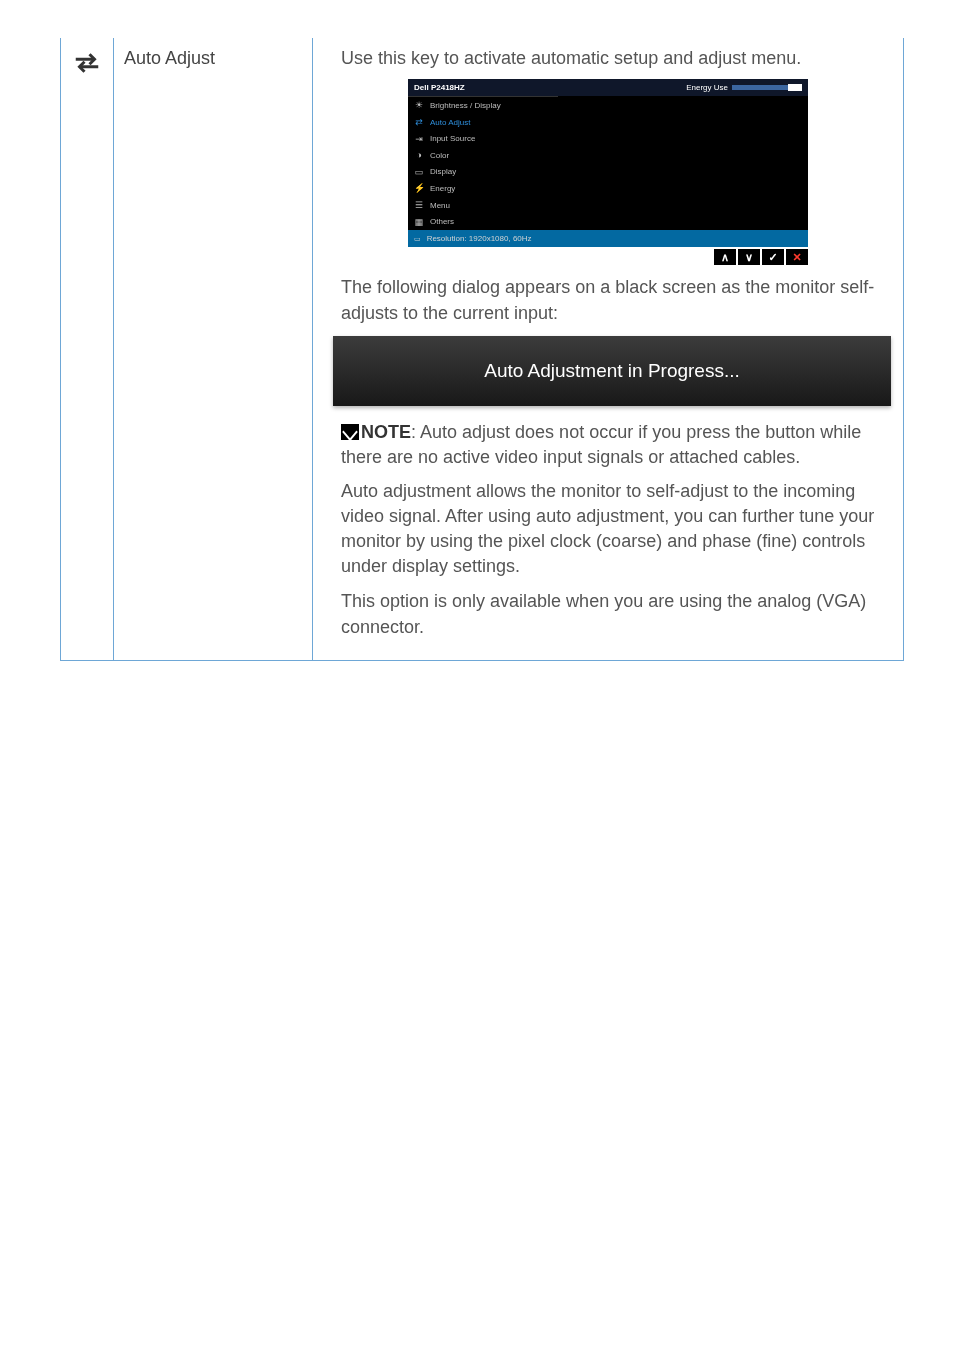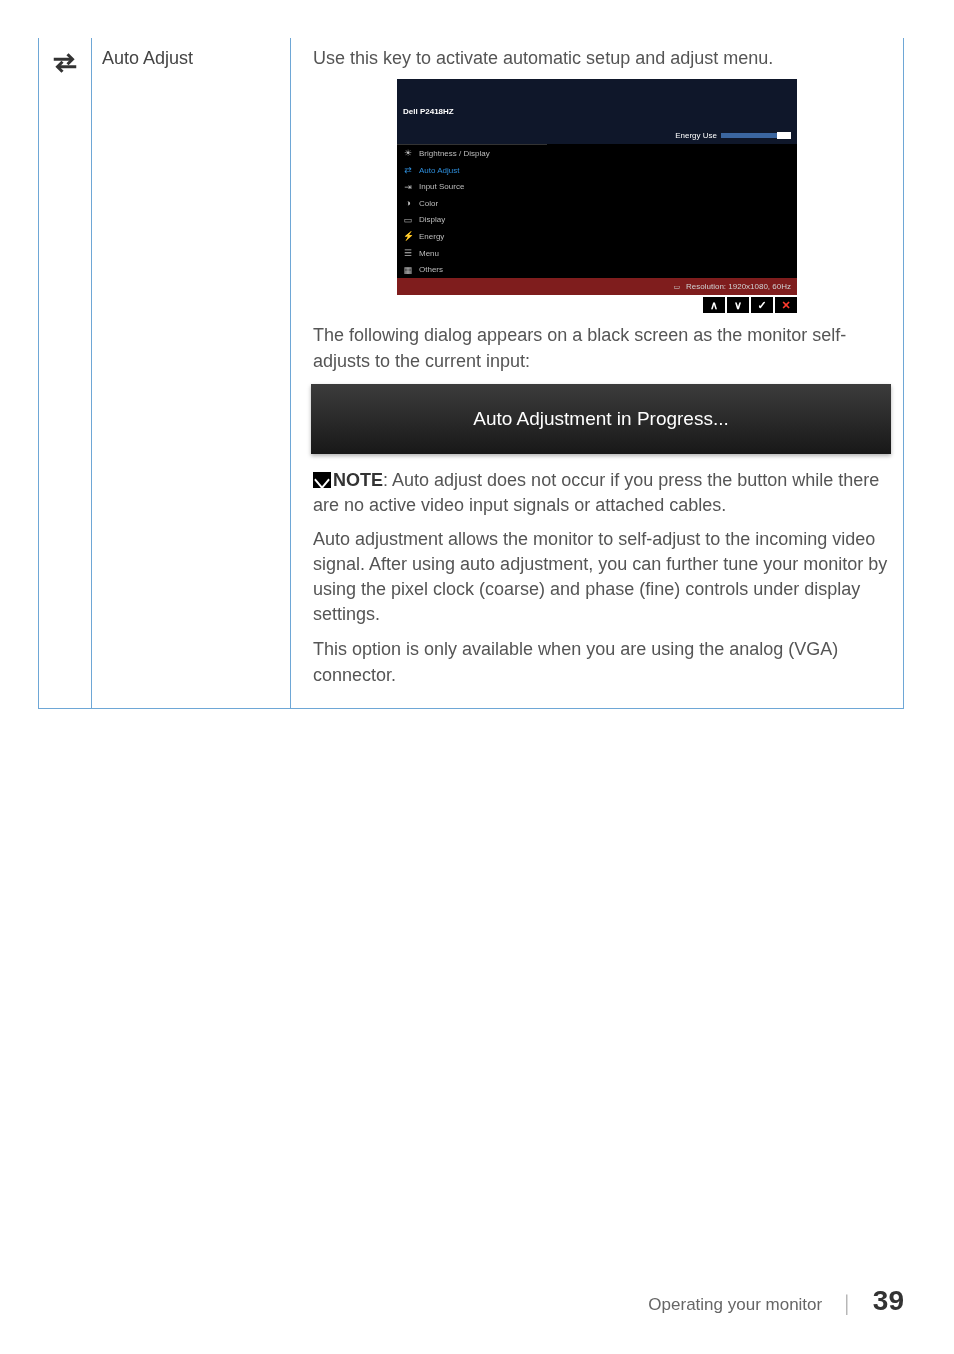--- a/index.html
+++ b/index.html
@@ -7,21 +7,21 @@
     padding: 0;
     width: 954px;
     height: 1354px;
     font-family: "Segoe UI", "Helvetica Neue", Arial, sans-serif;
     color: #555;
     background: #fff;
     font-size: 18px;
     line-height: 1.4;
   }
   .page {
-    padding: 38px 50px 30px 38px;
+    padding: 38px 50px 30px 60px;
     box-sizing: border-box;
     height: 100%;
     position: relative;
   }
   .outer-table {
     display: flex;
     border: 1px solid #6ea7d6;
     border-top: none;
     background: #fff;
   }
@@ -38,37 +38,37 @@
     border-right: 1px solid #6ea7d6;
     padding: 8px 10px;
     font-weight: 500;
     color: #444;
   }
   .col-content {
     flex: 1;
     padding: 8px 12px 12px 12px;
   }
   .loop-icon svg { width: 30px; height: 30px; }
-  .para { margin: 0 0 8px 10px; color:#555; }
+  .para { margin: 0 0 8px 16px; color:#555; }
   .onscreen-wrap { display:flex; justify-content:center; margin: 4px 0 10px 0; }
   .osd {
     width: 400px;
     font-size: 8px;
     font-family: Arial, sans-serif;
     color:#fff;
   }
   .osd-top {
     background:#0f172a;
     display:flex;
     justify-content:space-between;
     align-items:center;
     padding: 3px 6px;
   }
   .osd-top-left { font-weight:bold; }
-  .osd-top-right { display:flex; align-items:center; gap:4px; font-size:8px;margin-top:48px;}
+  .osd-top-right { display:flex; align-items:center; gap:4px; font-size:8px;}
   .energy-bar {
     width: 70px; height: 5px; background:#3b66a0; position:relative;
   }
   .energy-bar::after {
     content:""; position:absolute; right:0; top:-1px; width:14px; height:7px; background:#fff;
   }
   .osd-body {
     display:flex;
     background:#000;
   }
@@ -83,25 +83,25 @@
   }
   .osd-row.sel { color:#2e8edb; }
   .osd-ico { width:10px; text-align:center; font-size:9px; }
   .osd-pane {
     flex:1; border-top:1px solid #333; border-left:1px solid #222;
     padding: 14px 6px 6px 10px;
     color:#c9c9c9;
     font-size:8px;
   }
   .osd-res {
-    background:#7f1d1d;
+    background:#0369a1;
     color:#cfd2d3;
     padding:3px 6px;
     font-size:8px;
-    display:flex; align-items:center; gap:6px;justify-content:flex-end;
+    display:flex; align-items:center; gap:6px;
   }
   .osd-buttons {
     display:flex; justify-content:flex-end; gap:2px; margin-top:2px;
   }
   .osd-btn {
     width:22px; height:16px; background:#000; color:#fff;
     display:flex; align-items:center; justify-content:center;
     font-size:11px; font-weight:bold;
   }
   .osd-btn.red { color:#ff3b2e; }
@@ -237,19 +237,14 @@
         <span class="note-icon"></span><span class="note-label">NOTE</span><span>: Auto adjust does not occur if you press the button while there are no active video input signals or attached cables.</span>
       </p>
 
       <p class="para">Auto adjustment allows the monitor to self-adjust to the incoming video signal. After using auto adjustment, you can further tune your monitor by using the pixel clock (coarse) and phase (fine) controls under display settings.</p>
 
       <p class="para" style="margin-top:10px;">This option is only available when you are using the analog (VGA) connector.</p>
 
     </div>
   </div>
 
-  <div class="footer">
-    <span>Operating your monitor</span>
-    <span class="footer-sep">│</span>
-    <span class="footer-pagenum">39</span>
-  </div>
 
 </div>
 
 </body></html>

